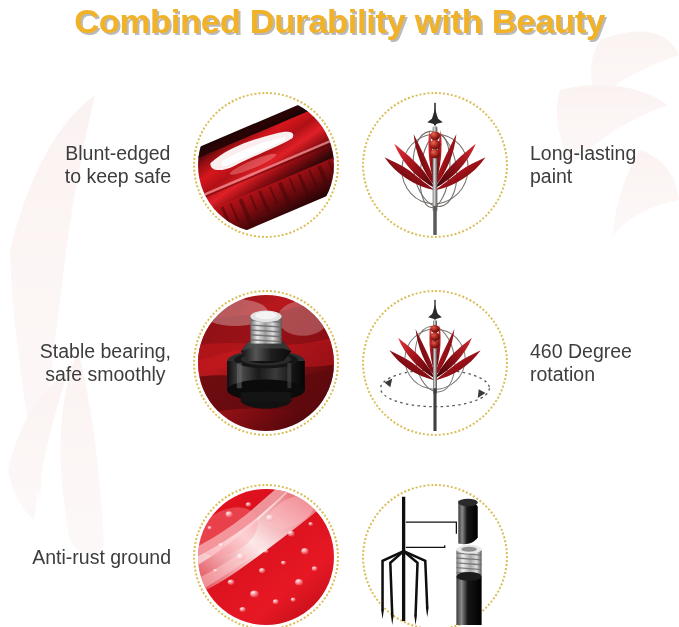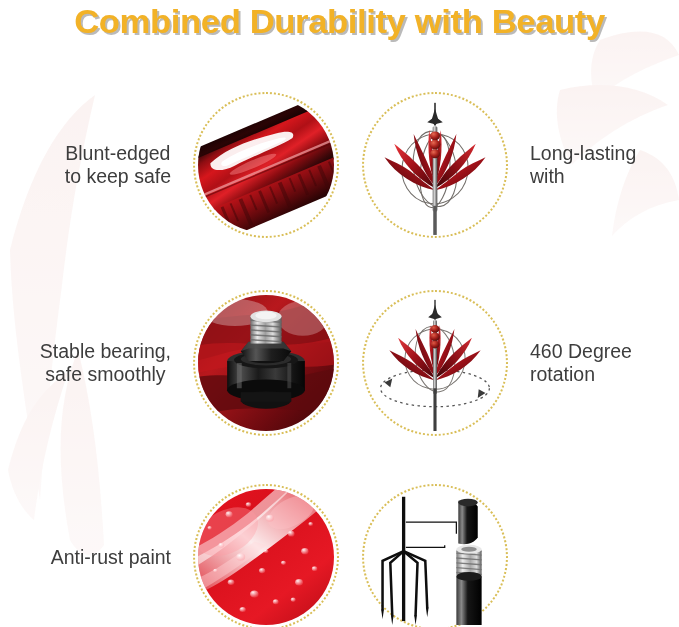--- a/index.html
+++ b/index.html
@@ -203,21 +203,21 @@
                 </g>
               </g>
             </svg>
           </div>
         </div>
       </div>
     </div>
 
     <div class="cell cell-right">
       <div class="label">Long-lasting
-with</div>
+paint</div>
       <div class="circle no-clip">
         <div class="circle-inner">
           <div class="media">
             <svg viewBox="0 0 140 140">
               <defs>
                 <linearGradient id="bl1" x1="0" y1="0" x2="1" y2="1">
                   <stop offset="0%" stop-color="#e8353a"></stop>
                   <stop offset="45%" stop-color="#a6121a"></stop>
                   <stop offset="100%" stop-color="#4a0509"></stop>
                 </linearGradient>
@@ -432,21 +432,21 @@
             </svg>
           </div>
         </div>
       </div>
     </div>
   </div>
 
   <div class="feature-row row-2">
 
     <div class="cell cell-left">
-      <div class="label">Anti-rust paint</div>
+      <div class="label">Anti-rust ground</div>
       <div class="circle">
         <div class="circle-inner">
           <div class="media">
             <svg viewBox="0 0 140 140">
               <defs>
                 <linearGradient id="wetred" x1="0" y1="0" x2="0.8" y2="1">
                   <stop offset="0%" stop-color="#e81420"></stop>
                   <stop offset="40%" stop-color="#d8101c"></stop>
                   <stop offset="75%" stop-color="#e61824"></stop>
                   <stop offset="100%" stop-color="#bb0d17"></stop>

